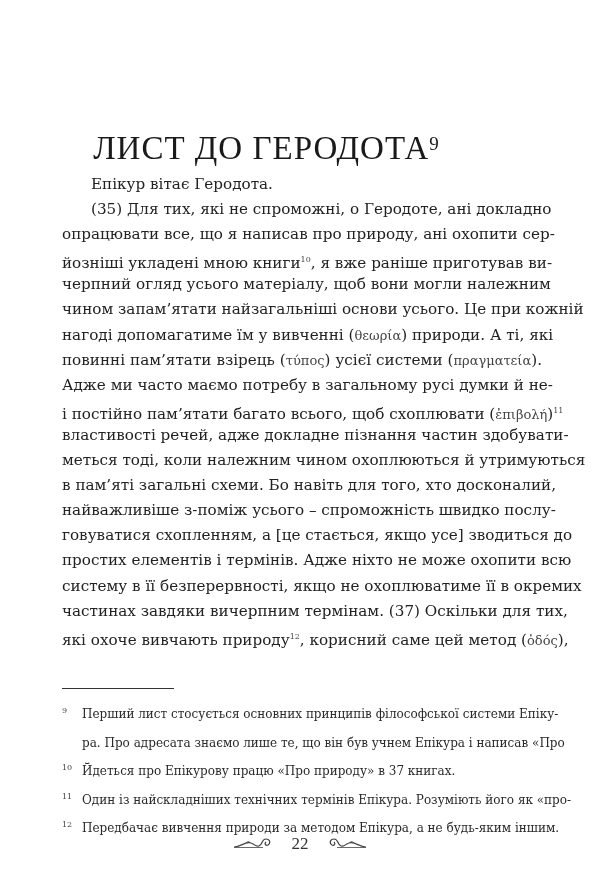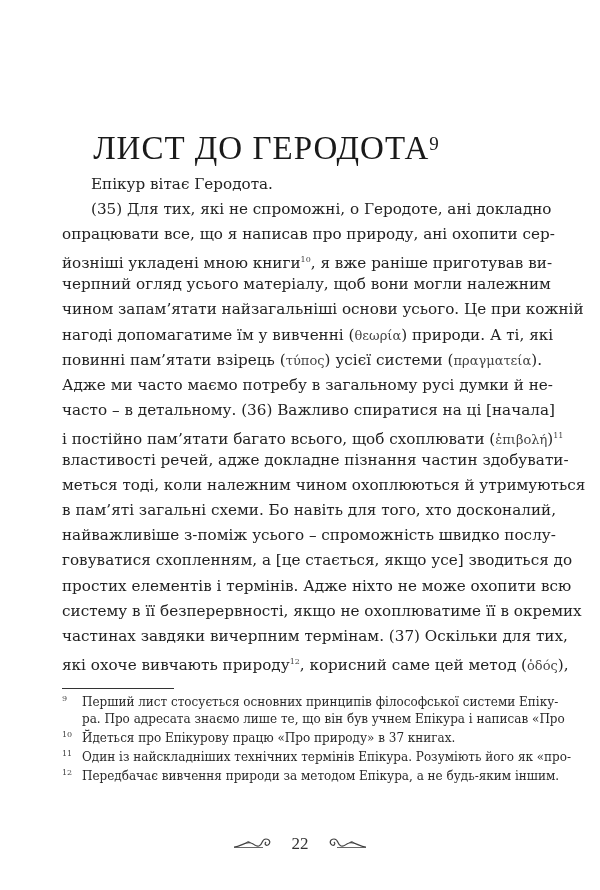--- a/index.html
+++ b/index.html
@@ -26,21 +26,21 @@
   .sep {
     position: absolute; left: 62px; top: 688px; width: 112px; height: 0; border-top: 1px solid #333;
   }
   .footnotes {
     position: absolute; left: 62px; top: 694px; width: 480px;
     font-size: 12px; line-height: 16.5px; color: #2a2a2a;
     font-family: "DejaVu Serif", serif;
   }
   .fn { position: relative; padding-left: 20px; margin-bottom: 2.5px; }
   .fn .num { position: absolute; left: 0; top: -3px; font-size: 8px; color: #444; }
-  .fnline { white-space: nowrap; text-align: justify; text-align-last: justify; }
+  .fnline { white-space: nowrap; text-align: justify; text-align-last: justify; margin-top: 12px; }
   .fnline.end { text-align-last: left; }
   .folio {
     position: absolute; left: 0; top: 833px; width: 600px; text-align: center;
     font-family: "Liberation Serif", serif; font-size: 17px; color: #333;
   }
   .orn { display: inline-block; vertical-align: middle; }
   .pgnum { display: inline-block; margin: 0 14px; vertical-align: middle; }
 </style>
 </head>
 <body>
@@ -51,21 +51,20 @@
   <div class="line first">Епікур вітає Геродота.</div>
   <div id="body-lines">
       <div class="line indent"><span>(35) Для тих, які не спроможні, о Геродоте, ані докладно</span></div>
       <div class="line"><span>опрацювати все, що я написав про природу, ані охопити сер-</span></div>
       <div class="line"><span>йозніші укладені мною книги</span><span class="fnref">10</span><span>, я вже раніше приготував ви-</span></div>
       <div class="line"><span>черпний огляд усього матеріалу, щоб вони могли належним</span></div>
       <div class="line"><span>чином запам’ятати найзагальніші основи усього. Це при кожній</span></div>
       <div class="line"><span>нагоді допомагатиме їм у вивченні (</span><span class="greek">θεωρία</span><span>) природи. А ті, які</span></div>
       <div class="line"><span>повинні пам’ятати взірець (</span><span class="greek">τύπος</span><span>) усієї системи (</span><span class="greek">πραγματεία</span><span>).</span></div>
       <div class="line"><span>Адже ми часто маємо потребу в загальному русі думки й не-</span></div>
-      <div class="line"><span>часто – в детальному. (36) Важливо спиратися на ці [начала]</span></div>
       <div class="line"><span>і постійно пам’ятати багато всього, щоб схоплювати (</span><span class="greek">ἐπιβολή</span><span>)</span><span class="fnref">11</span></div>
       <div class="line"><span>властивості речей, адже докладне пізнання частин здобувати-</span></div>
       <div class="line"><span>меться тоді, коли належним чином охоплюються й утримуються</span></div>
       <div class="line"><span>в пам’яті загальні схеми. Бо навіть для того, хто досконалий,</span></div>
       <div class="line"><span>найважливіше з-поміж усього – спроможність швидко послу-</span></div>
       <div class="line"><span>говуватися схопленням, а [це стається, якщо усе] зводиться до</span></div>
       <div class="line"><span>простих елементів і термінів. Адже ніхто не може охопити всю</span></div>
       <div class="line"><span>систему в її безперервності, якщо не охоплюватиме її в окремих</span></div>
       <div class="line"><span>частинах завдяки вичерпним термінам. (37) Оскільки для тих,</span></div>
       <div class="line"><span>які охоче вивчають природу</span><span class="fnref">12</span><span>, корисний саме цей метод (</span><span class="greek">ὁδός</span><span>),</span></div>

